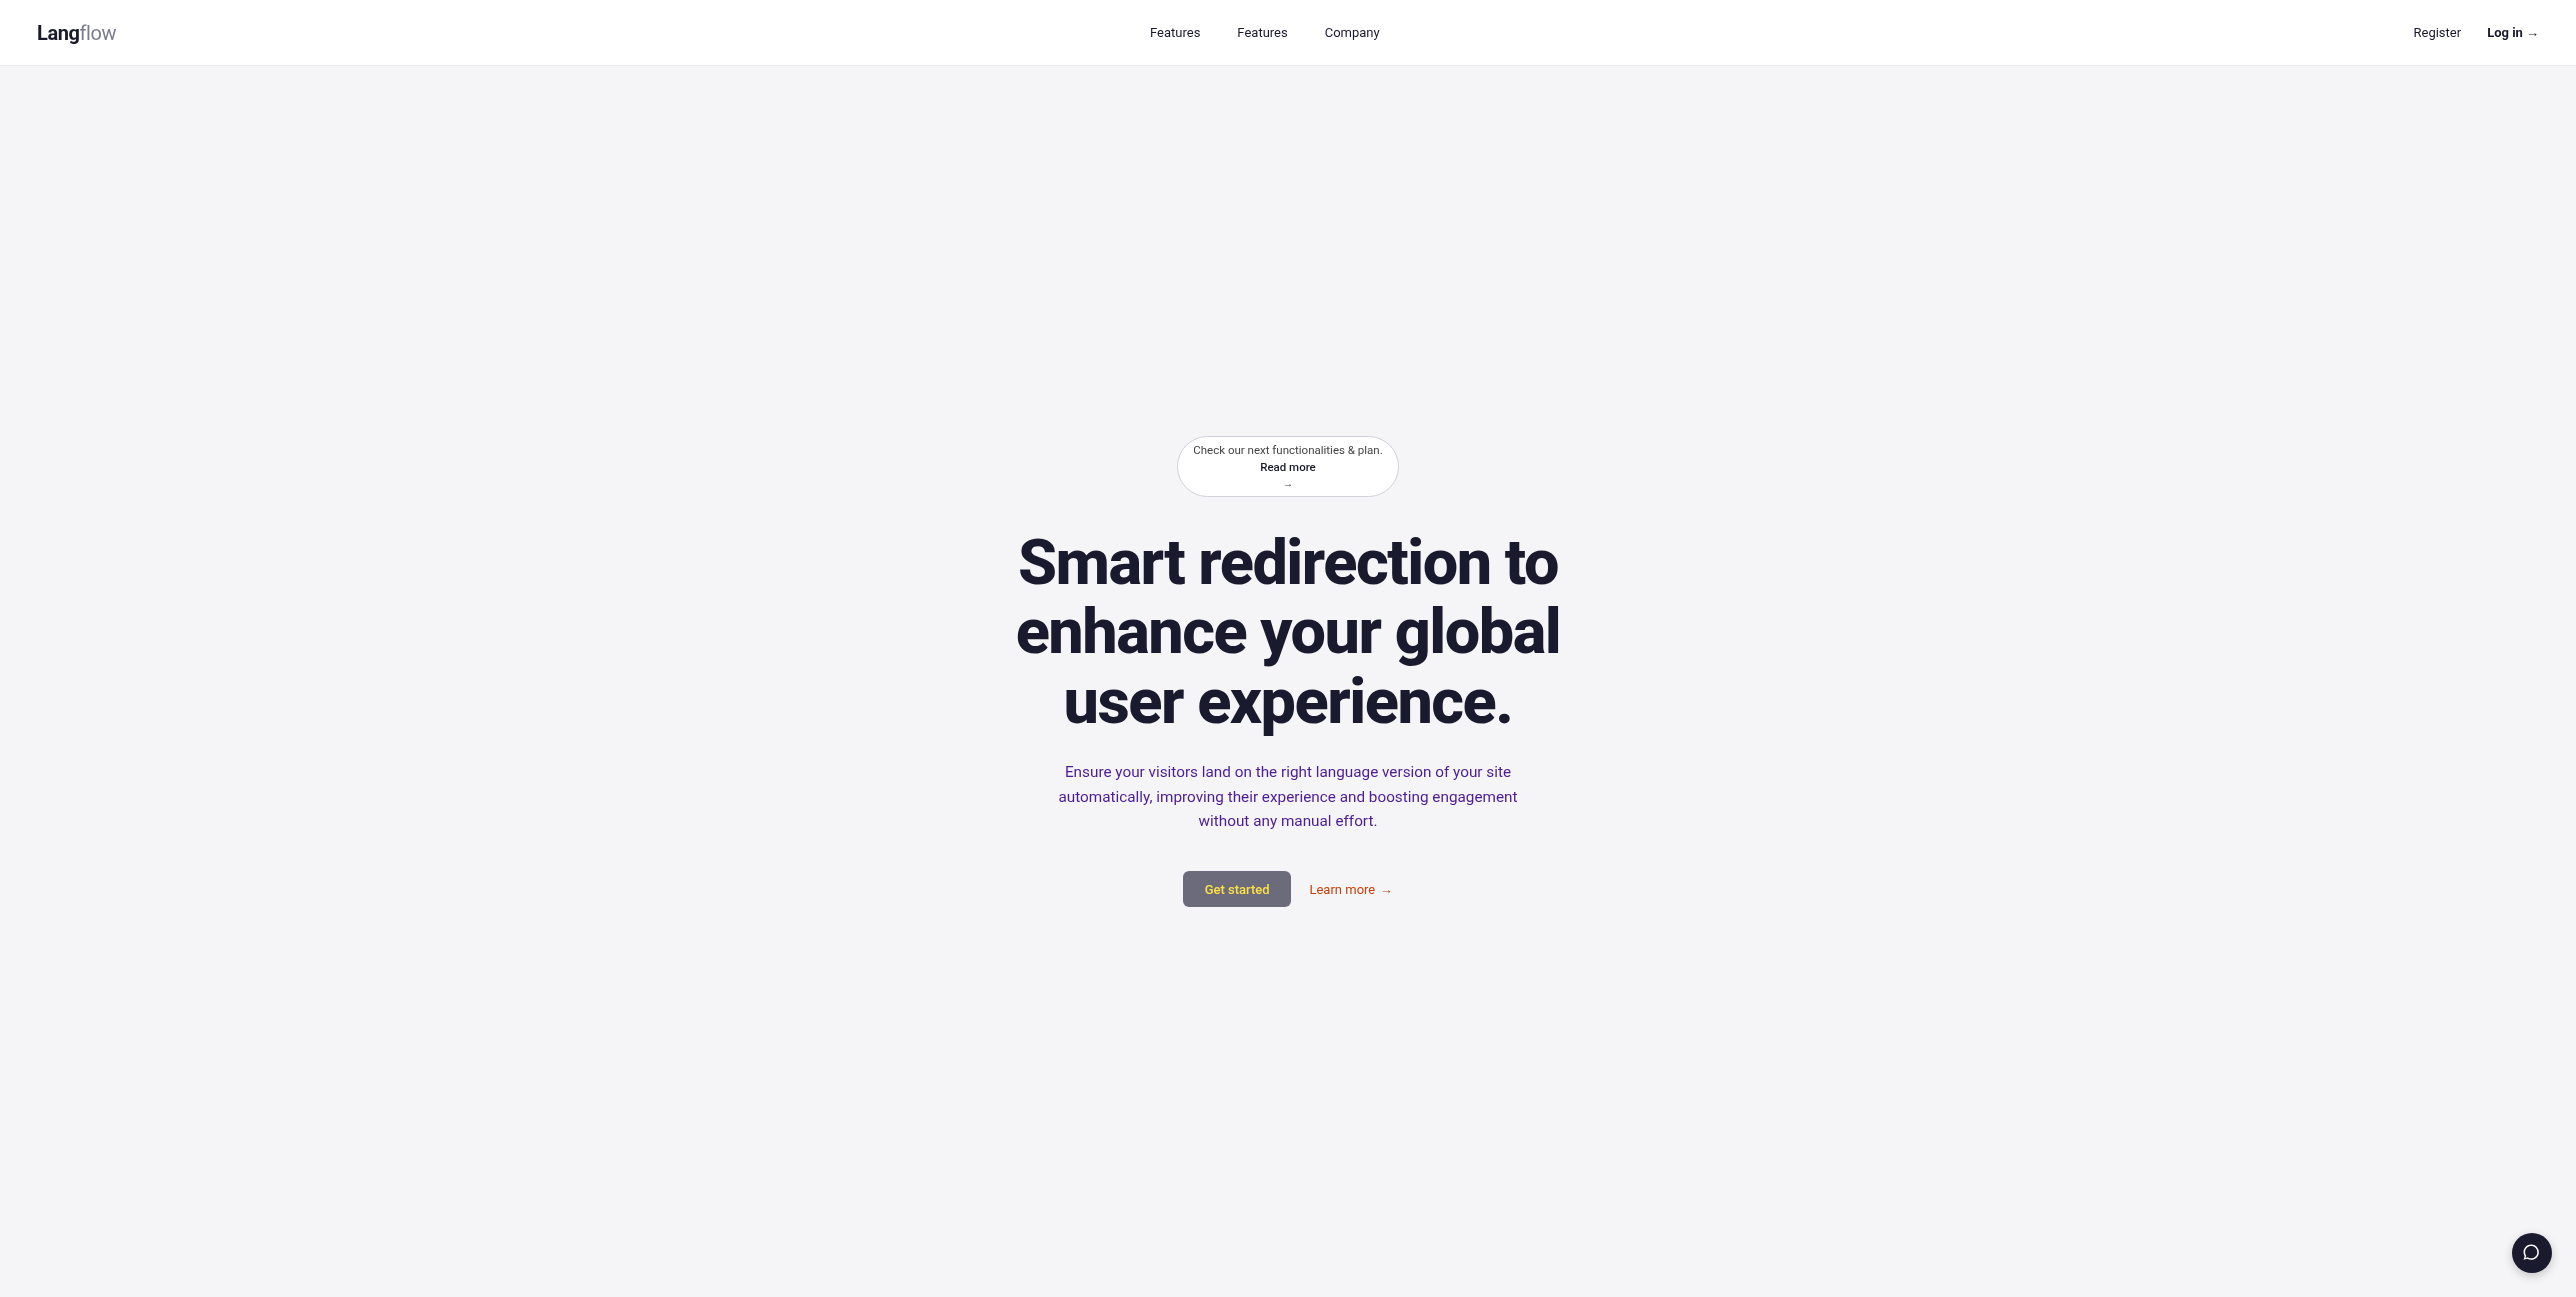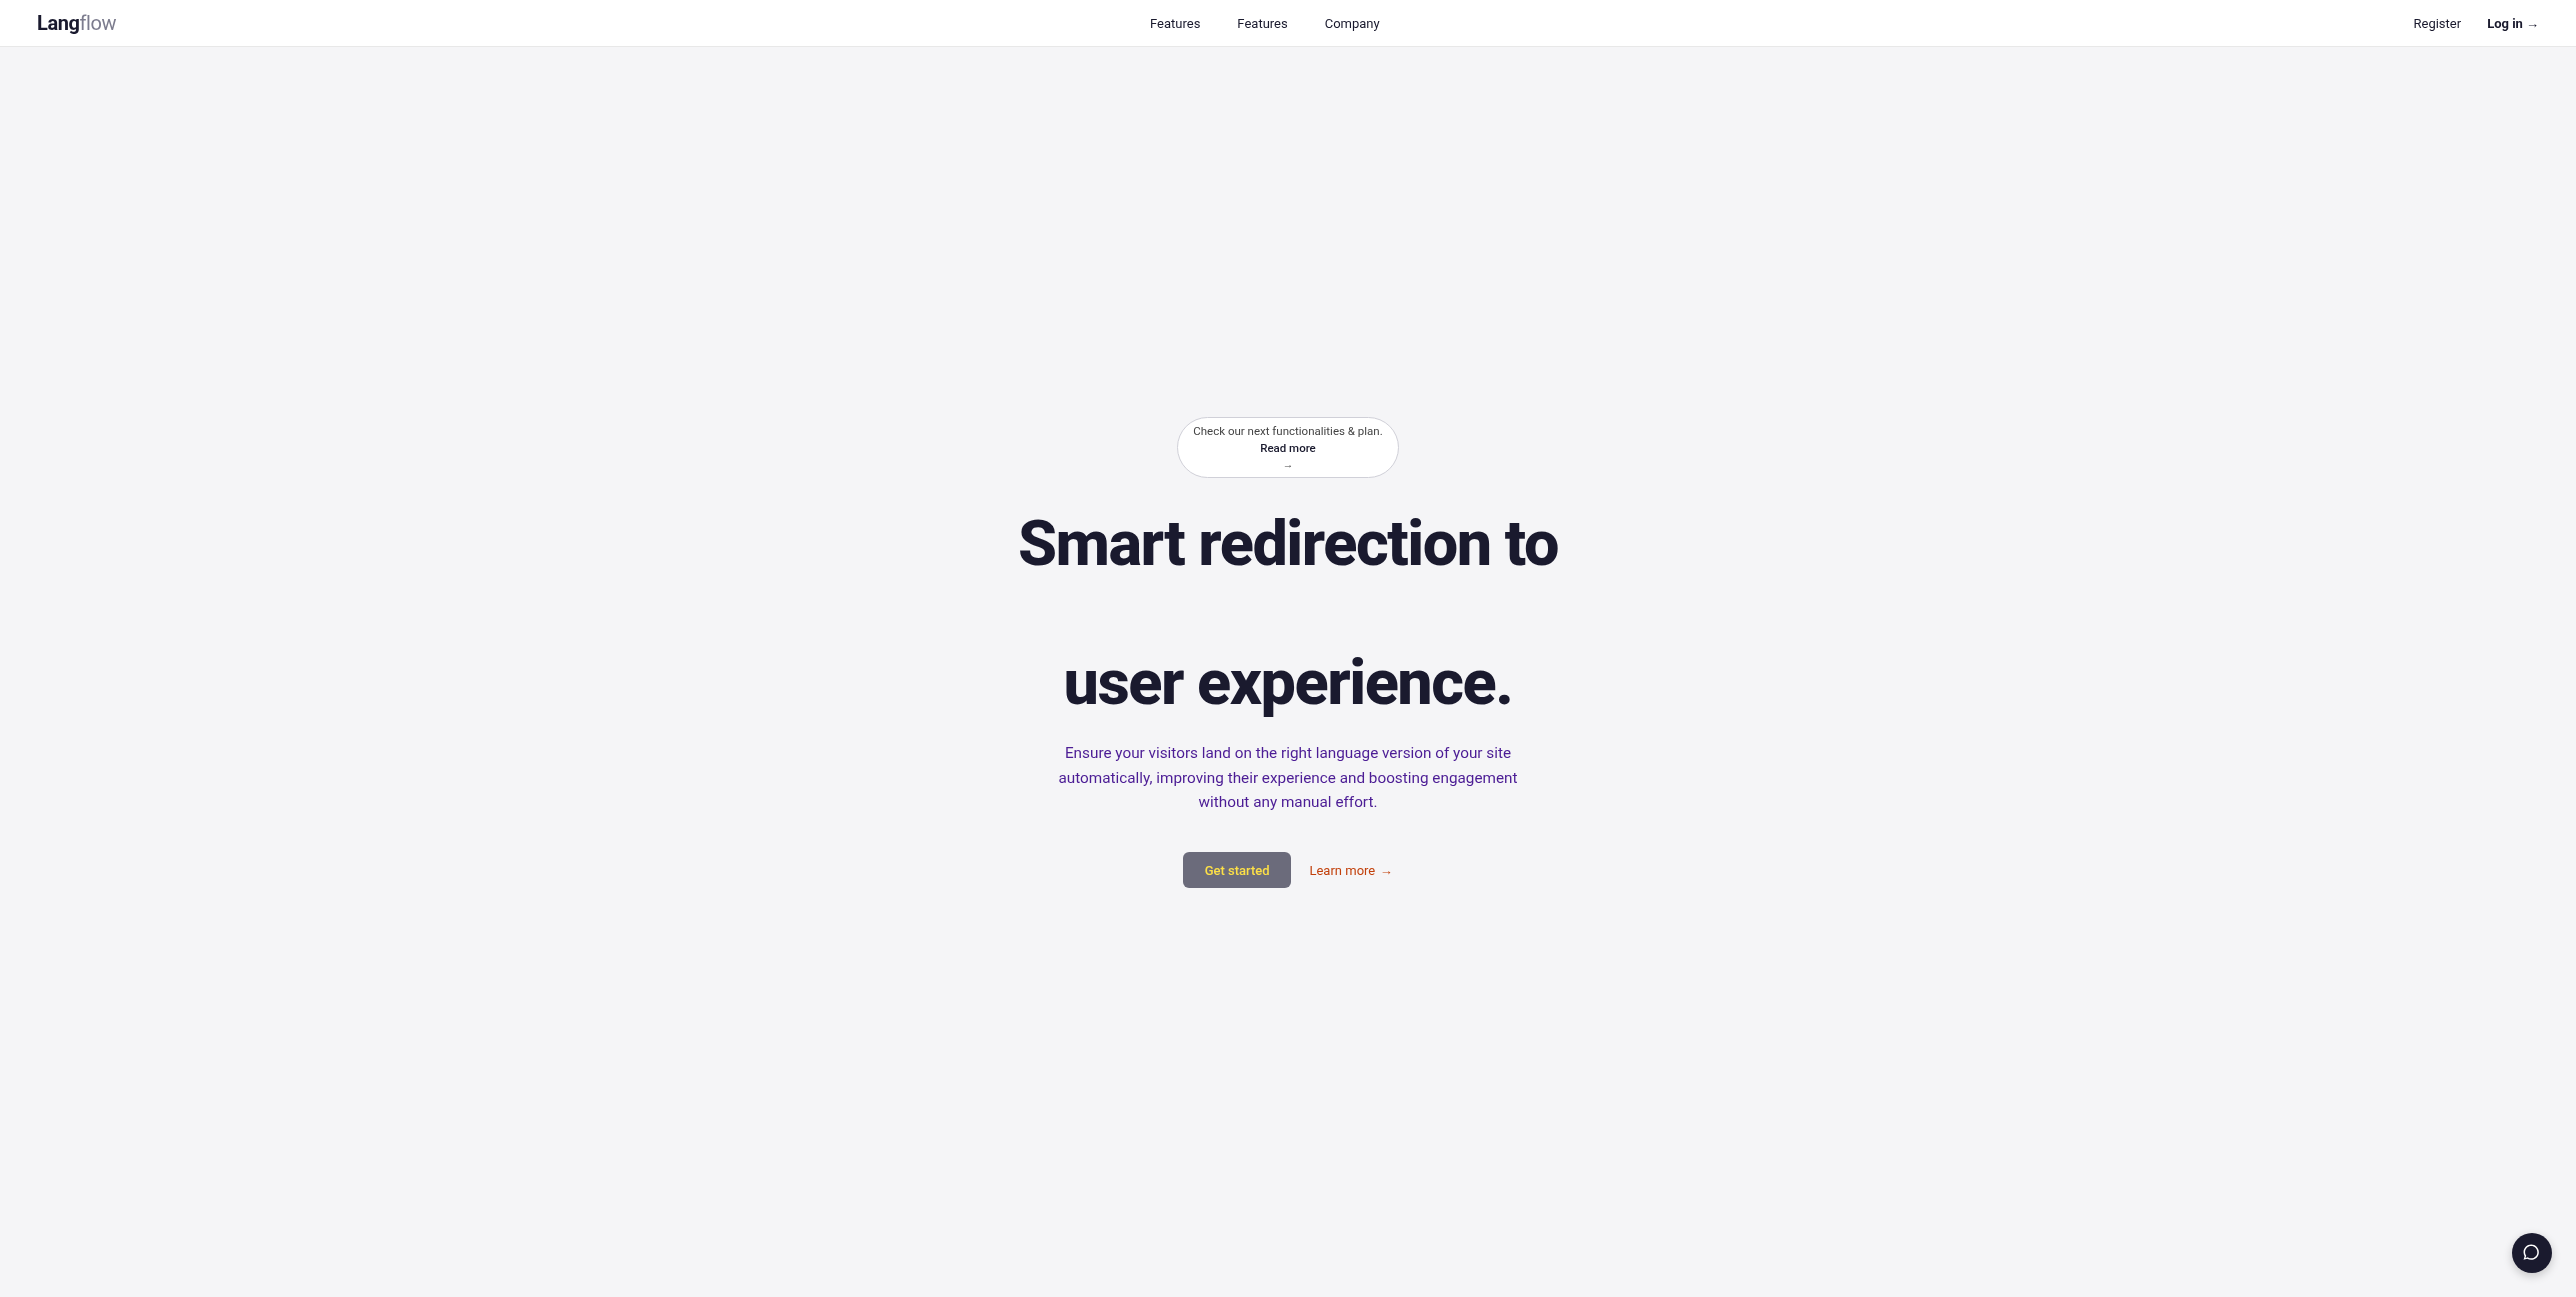--- a/index.html
+++ b/index.html
@@ -14,21 +14,21 @@
       color: #1a1a2e;
       min-height: 100vh;
     }
 
     
     .navbar {
       display: flex;
       align-items: center;
       justify-content: space-between;
       padding: 0 37px;
-      height: 47px;
+      height: 66px;
       background-color: #ffffff;
       border-bottom: 0.8px solid #e8e8e8;
       position: sticky;
       top: 0;
       z-index: 100;
     }
 
     .navbar-logo {
       display: flex;
       align-items: center;
@@ -221,21 +221,21 @@
 <section class="hero">
 
   <div class="announcement-badge">
     <span>Check our next functionalities &amp; plan.</span>
     <span class="read-more">Read more</span>
     <span class="badge-arrow">→</span>
   </div>
 
   <h1 class="hero-title">
     <span>Smart redirection to</span><br>
-    <br>
+    <span>enhance your global</span><br>
     <span>user experience.</span>
   </h1>
 
   <p class="hero-subtitle">Ensure your visitors land on the right language version of your site automatically, improving their experience and boosting engagement without any manual effort.</p>
 
   <div class="hero-cta">
     <a class="btn-primary" href="#">Get started</a>
     <a class="btn-learn-more" href="#">
       <span>Learn more</span>
       <span>→</span>

